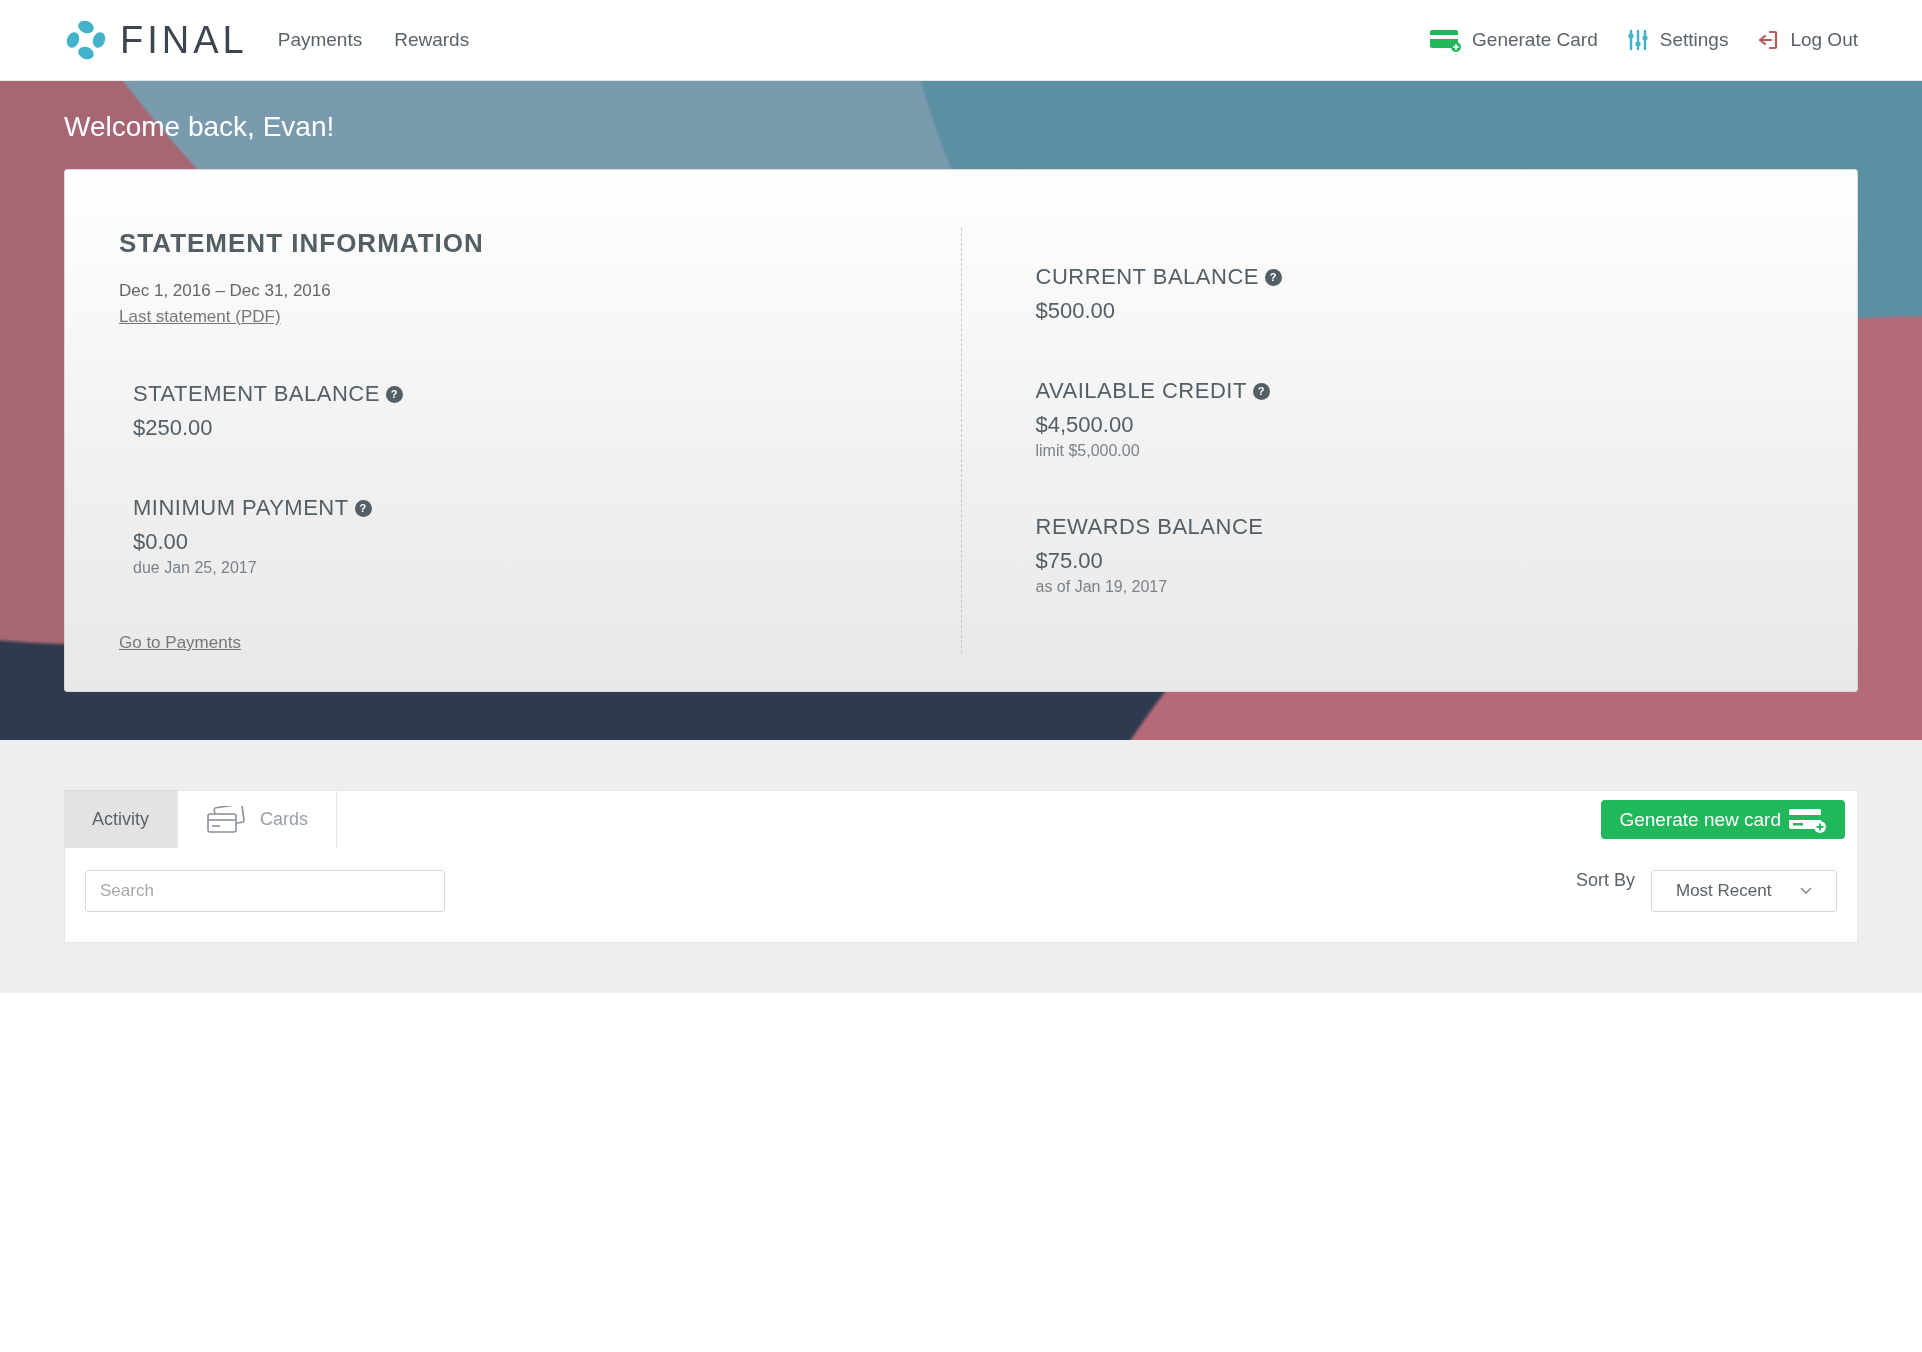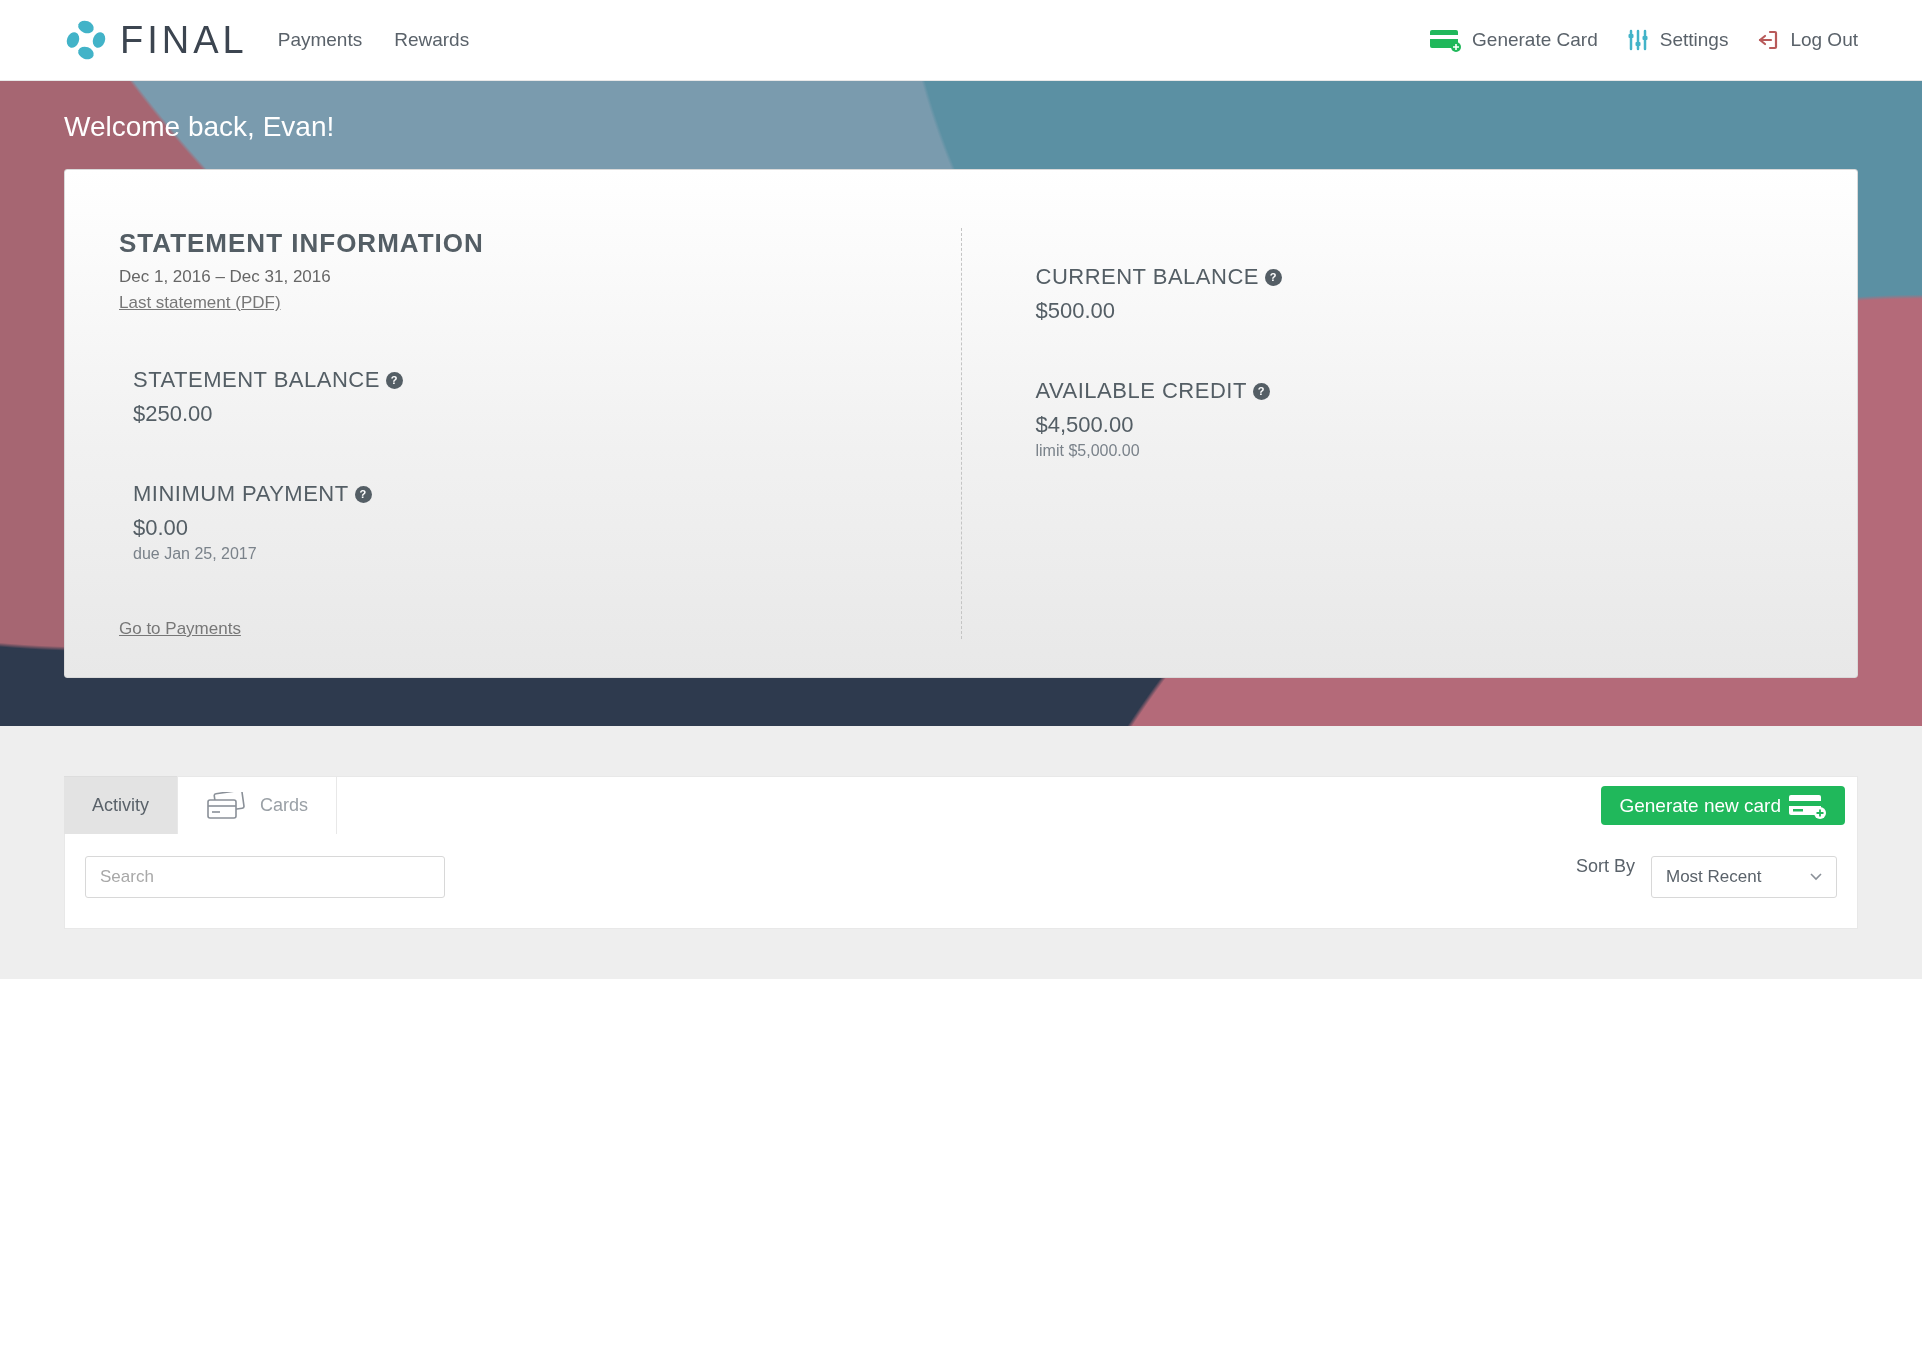--- a/index.html
+++ b/index.html
@@ -69,21 +69,21 @@
 }
 .col { flex: 1; }
 .col-left { padding-right: 60px; border-right: 1px dashed #c4c4c4; }
 .col-right { padding-left: 60px; }
 .section-title {
   font-size: 26px;
   font-weight: 600;
   letter-spacing: 1px;
   color: #545e65;
 }
-.date-range { font-size: 17px; color: #666; margin-top: 8px; }
+.date-range { font-size: 17px; color: #666; margin-top: 22px; }
 .pdf-link { font-size: 17px; color: #777; text-decoration: underline; display: inline-block; margin-top: 6px; cursor: pointer; }
 .kv-row { display: flex; align-items: baseline; margin-top: 54px; flex-direction: column; }
 .kv-row.tight { margin-top: 36px; }
 .kv-label { font-size: 22px; letter-spacing: 0.5px; color: #545e65; display: flex; align-items: center; gap: 6px; }
 .dots { flex: 1; border-bottom: 2px dotted #c8c8c8; margin: 0 14px 6px; }
 .kv-value { font-size: 22px; color: #545e65; min-width: 140px; }
 .kv-sub { font-size: 16px; color: #7a828a; margin-top: 4px; }
 .kv-value-wrap { display: flex; flex-direction: column; }
 .help-icon {
   display: inline-flex;
@@ -142,21 +142,21 @@
   color: #777;
   background: #fff;
 }
 .search-input::placeholder { color: #a8a8a8; }
 .sort-wrap { display: flex; align-items: flex-start; gap: 16px; }
 .sort-label { font-size: 18px; color: #5a626a; }
 .sort-select {
   width: 186px; height: 42px;
   border: 1px solid #d8d8d8;
   border-radius: 3px;
-  padding: 0 14px;
+  padding: 0 24px;
   font-size: 17px;
   color: #5a626a;
   background: #fff;
   display: flex; align-items: center; justify-content: space-between;
   cursor: pointer;
 }
 svg { display: block; }
 </style>
 </head>
 <body>
@@ -272,20 +272,30 @@
             <span>AVAILABLE CREDIT</span>
             <span class="help-icon">?</span>
           </div>
           <div class="dots"></div>
           <div class="kv-value-wrap">
             <div class="kv-value">$4,500.00</div>
             <div class="kv-sub">limit $5,000.00</div>
           </div>
         </div>
 
+        <div class="kv-row">
+          <div class="kv-label">
+            <span>REWARDS BALANCE</span>
+          </div>
+          <div class="dots"></div>
+          <div class="kv-value-wrap">
+            <div class="kv-value">$75.00</div>
+            <div class="kv-sub">as of Jan 19, 2017</div>
+          </div>
+        </div>
       </div>
     </div>
   </div>
 </div>
 
 <div class="content-area">
   <div class="tabs-row">
     <div class="tab active">
       <span>Activity</span>
     </div>

